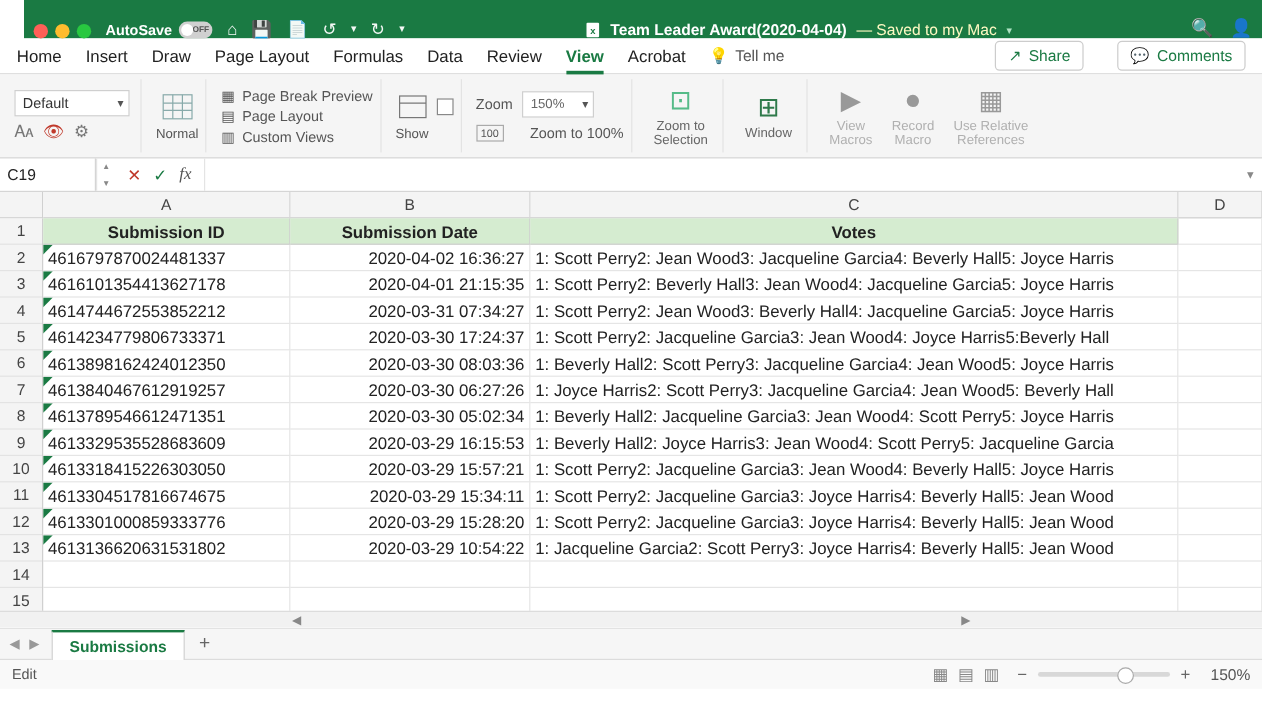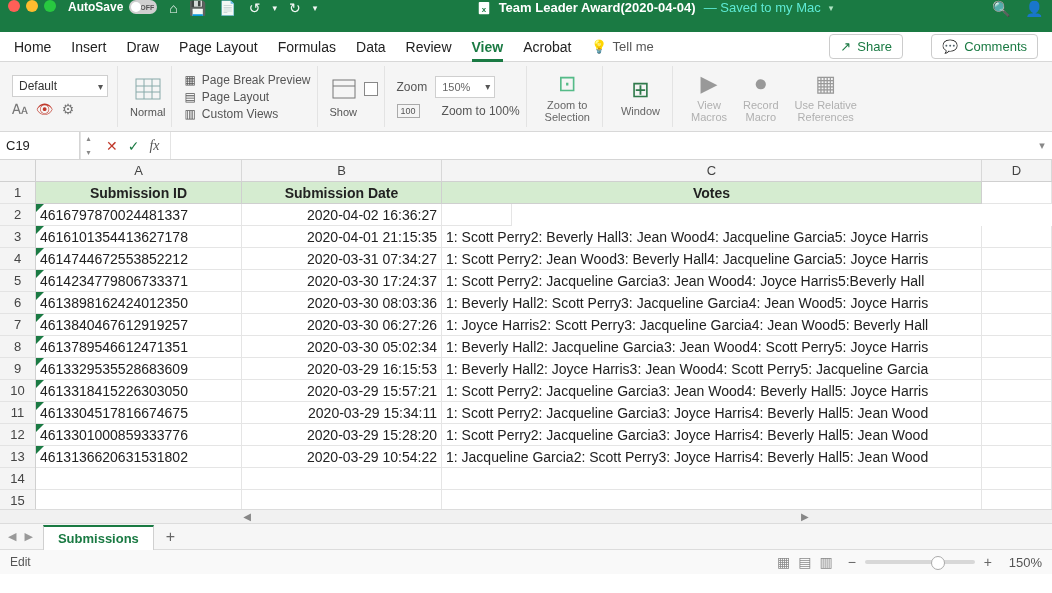--- a/index.html
+++ b/index.html
@@ -1,32 +1,32 @@
 <!DOCTYPE html>
 <html><head>
 <meta charset="utf-8">
 <style>
 * { box-sizing: border-box; margin: 0; padding: 0; font-family: -apple-system, "Helvetica Neue", Arial, sans-serif; }
 body { width: 1052px; height: 593px; background: #fff; overflow: hidden; font-size: 13px; color: #222; }
 
 .titlebar {
-  background: #1a7a43; height: 32px; display: flex; align-items: flex-start; padding: 0 8px; color: #fff;
+  background: #1a7a43; height: 32px; display: flex; align-items: flex-end; padding: 0 8px; color: #fff; margin-left: 20px;
 }
 .tl-dots { display: flex; gap: 6px; margin-right: 12px; }
 .dot { width: 12px; height: 12px; border-radius: 50%; }
 .dot.red { background: #ff5f57; } .dot.yellow { background: #febc2e; } .dot.green { background: #28c840; }
 .autosave { display: flex; align-items: center; gap: 6px; font-size: 12px; font-weight: 600; }
 .switch { width: 28px; height: 14px; background: #d0d0d0; border-radius: 7px; position: relative; display:inline-flex; align-items:center; font-size:7px; color:#555; justify-content:flex-end; padding-right:3px;}
 .switch::before { content:""; position:absolute; left:2px; top:2px; width:10px; height:10px; border-radius:50%; background:#fff;}
 .tb-icons { display:flex; gap:12px; margin-left:12px; align-items:center; }
 .tb-icons span { font-size:14px; opacity:.95; cursor:default; }
 .doc-title-wrap { flex:1; display:flex; align-items:center; justify-content:center; gap:8px; font-size:13px; }
 .doc-icon{ width:14px; height:14px; display:inline-block; }
 .doc-title{ font-weight:700; }
-.doc-saved{ color:#5eead4; }
+.doc-saved{ color:#fef9c3; }
 .dropdown-caret{ font-size:9px; color:#aee3c3; }
 .tb-right{ display:flex; gap:14px; align-items:center; margin-left:auto;}
 .tb-right span{ font-size:15px; opacity:.95;}
 
 .menubar{ height:30px; border-bottom:1px solid #d8d8d8; display:flex; align-items:center; padding:0 14px; gap:20px; background:#fff;}
 .menubar .item{ font-size:14px; cursor:default;}
 .menubar .item.active{ color:#1a7a43; font-weight:600; position:relative;}
 .menubar .item.active::after{ content:""; position:absolute; left:0; right:0; bottom:-7px; height:3px; background:#1a7a43;}
 .tellme{ display:flex; align-items:center; gap:5px; color:#555;}
 .spacer{ flex:1;}
@@ -283,20 +283,21 @@
   <div class="cells" id="cells">
       <div class="row">
         <div class="cell header" style="width: 206px;">Submission ID</div>
         <div class="cell header" style="width: 200px;">Submission Date</div>
         <div class="cell header" style="width: 540px;">Votes</div>
         <div class="cell" style="width: 70px;"></div>
       </div>
       <div class="row">
         <div class="cell green-mark" style="width: 206px;">4616797870024481337</div>
         <div class="cell" style="width: 200px; justify-content: flex-end;">2020-04-02 16:36:27</div>
+        <div class="cell" style="width: 540px;">1: Scott Perry2: Jean Wood3: Jacqueline Garcia4: Beverly Hall5: Joyce Harris</div>
         <div class="cell" style="width: 70px;"></div>
       </div>
       <div class="row">
         <div class="cell green-mark" style="width: 206px;">4616101354413627178</div>
         <div class="cell" style="width: 200px; justify-content: flex-end;">2020-04-01 21:15:35</div>
         <div class="cell" style="width: 540px;">1: Scott Perry2: Beverly Hall3: Jean Wood4: Jacqueline Garcia5: Joyce Harris</div>
         <div class="cell" style="width: 70px;"></div>
       </div>
       <div class="row">
         <div class="cell green-mark" style="width: 206px;">4614744672553852212</div>

